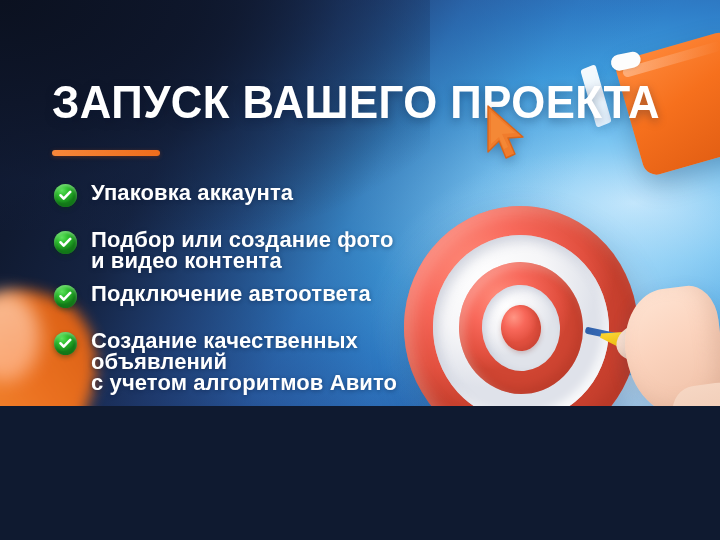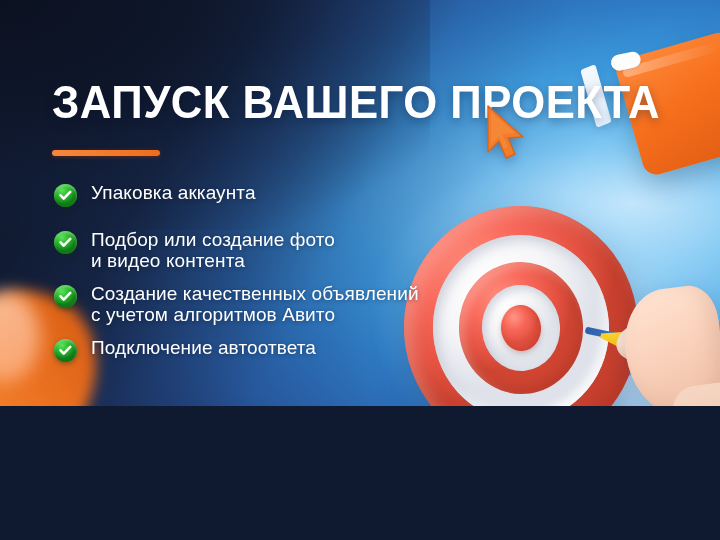--- a/index.html
+++ b/index.html
@@ -236,22 +236,22 @@
   .check{
     flex:0 0 auto;width:23px;height:23px;margin-top:2px;
     border-radius:50%;
     background:radial-gradient(62% 58% at 34% 28%, #5fe05f 0%, #2fc02f 42%, #1f9e22 78%, #15801a 100%);
     box-shadow:0 2px 5px rgba(10,50,20,.40), inset 0 -2px 4px rgba(10,90,20,.45), inset 0 2px 3px rgba(190,255,190,.55);
     display:flex;align-items:center;justify-content:center;
   }
   .check svg{display:block;}
   .item-text{
     color:#ffffff;
-    font-size:19px;
-    font-weight:400;
+    font-size:22px;
+    font-weight:700;
     line-height:21px;
     letter-spacing:.1px;
     text-shadow:0 1px 4px rgba(8,25,55,.45);
     white-space:pre-line;
   }
 
   
   .wm{
     position:absolute;left:630px;top:478px;width:90px;height:62px;
     background:rgba(150,157,163,.86);
@@ -329,39 +329,39 @@
       <span class="check">
         <svg width="13" height="11" viewBox="0 0 13 11" aria-hidden="true">
           <path d="M1.6 5.3 L4.7 8.6 L11.2 1.9" fill="none" stroke="#ffffff" stroke-width="2.6" stroke-linecap="round" stroke-linejoin="round"></path>
         </svg>
       </span>
       <span class="item-text">Подбор или создание фото
 и видео контента</span>
     </div>
 
 
+    <div class="item i4">
+      <span class="check">
+        <svg width="13" height="11" viewBox="0 0 13 11" aria-hidden="true">
+          <path d="M1.6 5.3 L4.7 8.6 L11.2 1.9" fill="none" stroke="#ffffff" stroke-width="2.6" stroke-linecap="round" stroke-linejoin="round"></path>
+        </svg>
+      </span>
+      <span class="item-text">Подключение автоответа</span>
+    </div>
+
     <div class="item i5">
       <span class="check">
         <svg width="13" height="11" viewBox="0 0 13 11" aria-hidden="true">
           <path d="M1.6 5.3 L4.7 8.6 L11.2 1.9" fill="none" stroke="#ffffff" stroke-width="2.6" stroke-linecap="round" stroke-linejoin="round"></path>
         </svg>
       </span>
       <span class="item-text">Создание качественных объявлений
 с учетом алгоритмов Авито</span>
     </div>
 
-    <div class="item i4">
-      <span class="check">
-        <svg width="13" height="11" viewBox="0 0 13 11" aria-hidden="true">
-          <path d="M1.6 5.3 L4.7 8.6 L11.2 1.9" fill="none" stroke="#ffffff" stroke-width="2.6" stroke-linecap="round" stroke-linejoin="round"></path>
-        </svg>
-      </span>
-      <span class="item-text">Подключение автоответа</span>
-    </div>
-
   </div>
 
   <div class="wm">
     <span class="wm-dots">
       <i></i>
         <i></i>
         <i></i>
         <i></i>
     </span>
     <span class="wm-text">Avito</span>

